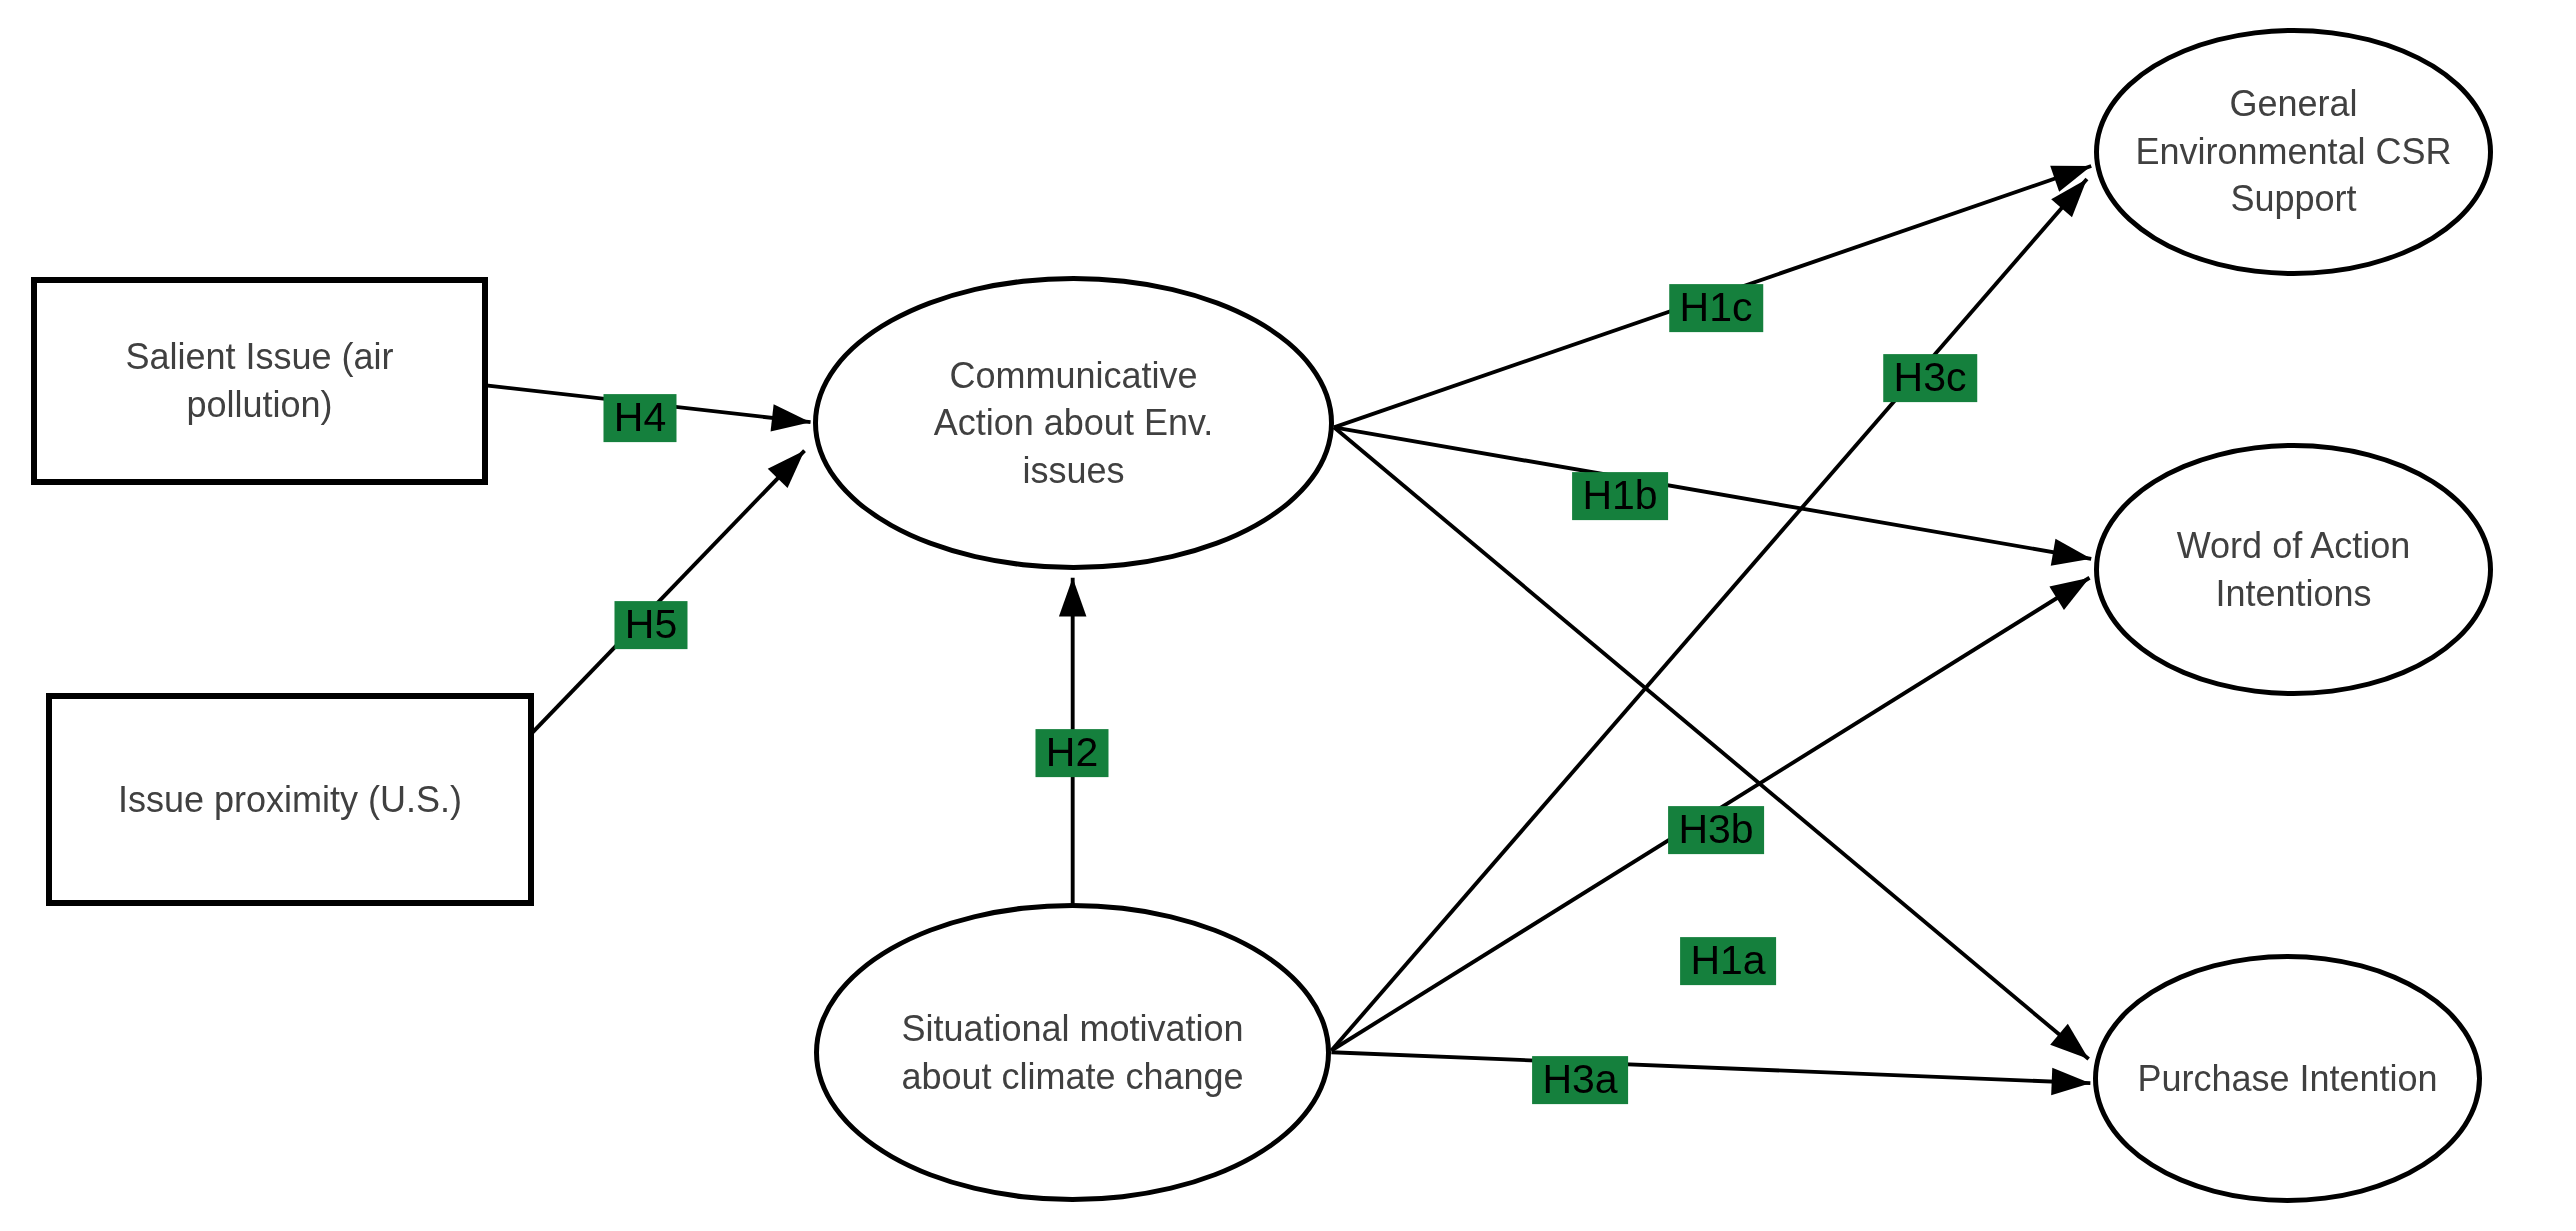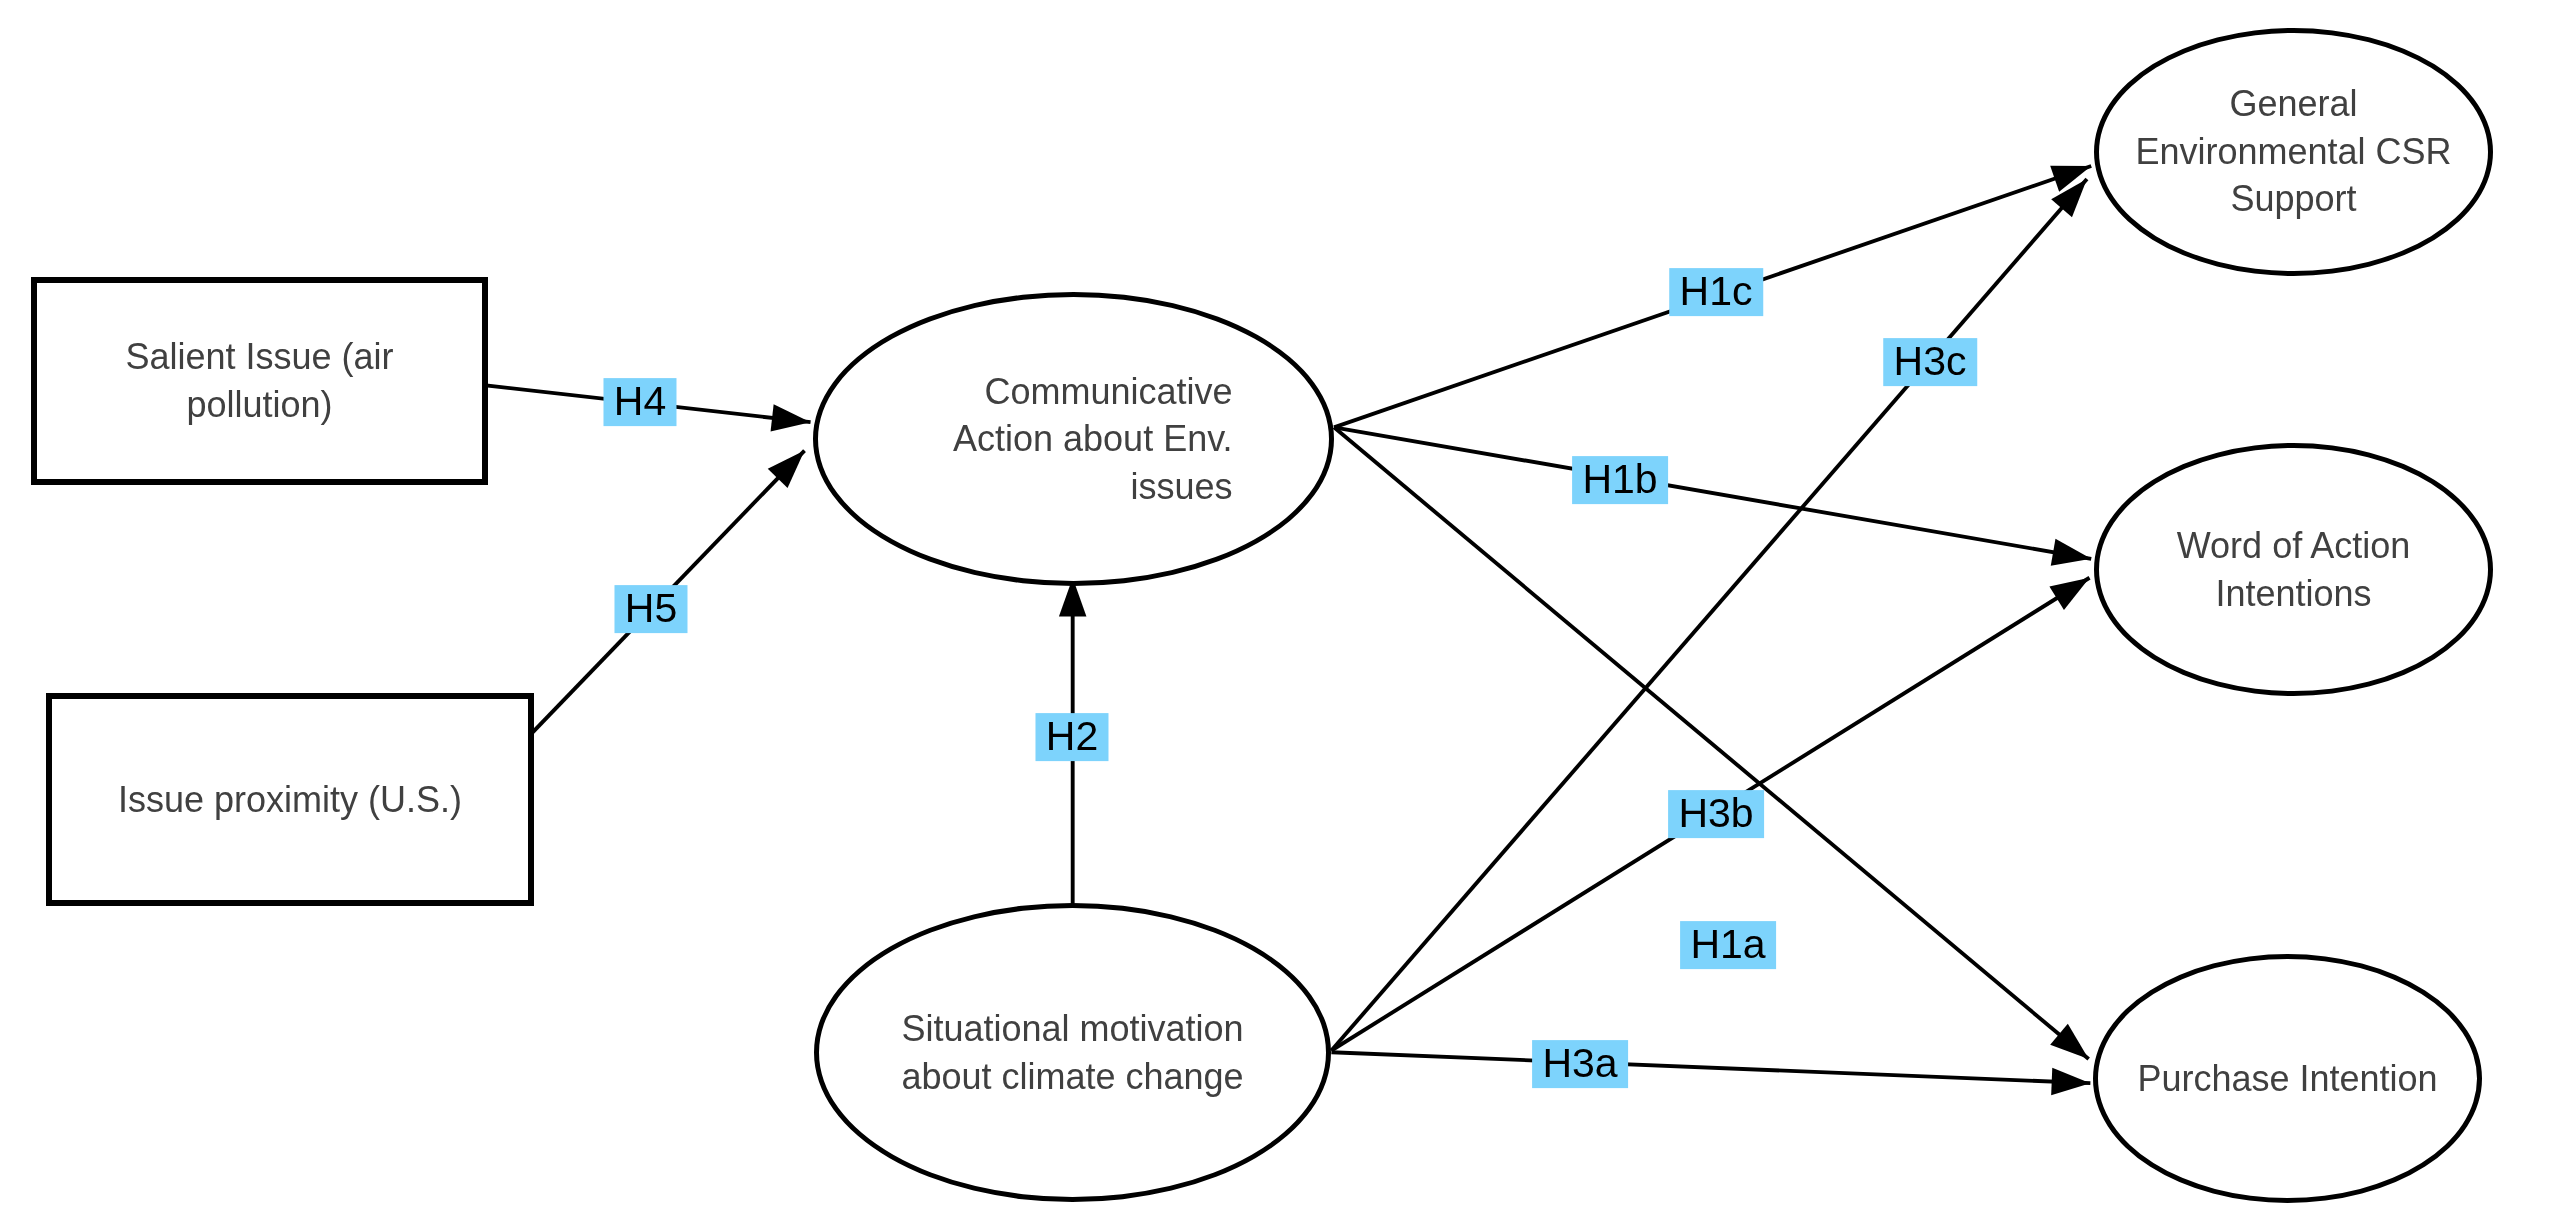--- a/index.html
+++ b/index.html
@@ -40,26 +40,27 @@
   .node.ellipse {
     border: 5.2px solid #000000;
     border-radius: 50%;
   }
   .node .node-label {
     display: inline-block;
   }
   .edge-label {
     position: absolute;
     transform: translate(-50%, -50%);
-    background: #7dd3fc;
+    background: #15803d;
     color: #000000;
     font-size: 41px;
     line-height: 1;
     padding: 3.4px 10.3px;
     white-space: nowrap;
+    margin-top: 16px;
   }
 </style>
 </head>
 <body>
 
 <div id="canvas">
   <svg id="edges-svg" viewBox="0 0 2997 1433" xmlns="http://www.w3.org/2000/svg">
     <defs>
       <marker id="arrowhead" viewBox="0 0 50 36" markerWidth="50" markerHeight="36" refX="47" refY="18" orient="auto" markerUnits="userSpaceOnUse">
         <path d="M2,2 L47,18 L2,34 Z" fill="#000000"></path>
@@ -77,21 +78,21 @@
         <line x1="1549" y1="1224" x2="2432" y2="1260" stroke="#000000" stroke-width="4.5" marker-end="url(#arrowhead)"></line>
       </g>
   </svg>
   <div id="nodes-layer">
       <div class="node rect" style="left: 31px; top: 277px; width: 457px; height: 208px;">
         <span class="node-label" style="max-width: 361px;">Salient Issue (air pollution)</span>
       </div>
       <div class="node rect" style="left: 46px; top: 693px; width: 488px; height: 213px;">
         <span class="node-label" style="max-width: 404px;">Issue proximity (U.S.)</span>
       </div>
-      <div class="node ellipse" style="left: 813px; top: 292px; width: 521px; height: 294px; text-align: right;">
+      <div class="node ellipse" style="left: 813px; top: 276px; width: 521px; height: 294px;">
         <span class="node-label" style="max-width: 318px;">Communicative Action about Env. issues</span>
       </div>
       <div class="node ellipse" style="left: 814px; top: 903px; width: 517px; height: 299px;">
         <span class="node-label" style="max-width: 395px;">Situational motivation about climate change</span>
       </div>
       <div class="node ellipse" style="left: 2094px; top: 27.5px; width: 399px; height: 248px;">
         <span class="node-label" style="max-width: 327px;">General Environmental CSR Support</span>
       </div>
       <div class="node ellipse" style="left: 2094px; top: 443px; width: 399px; height: 253px;">
         <span class="node-label" style="max-width: 266px;">Word of Action Intentions</span>

